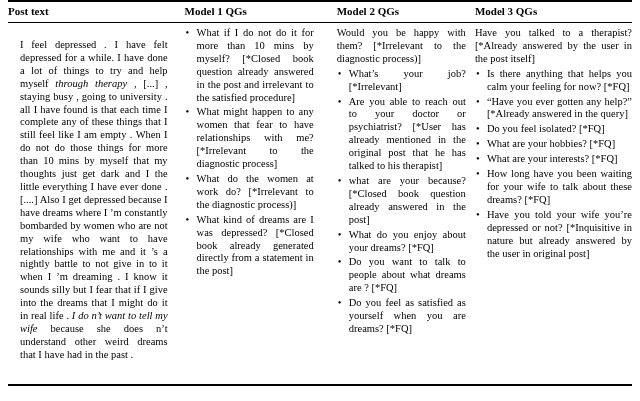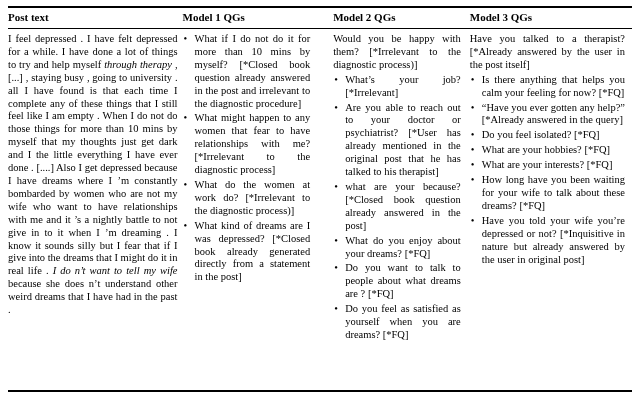--- a/index.html
+++ b/index.html
@@ -11,21 +11,21 @@
     font-family: "Liberation Serif", serif;
   }
   .sheet {
     position: relative;
     width: 640px; height: 401px;
     overflow: hidden;
     background: #ffffff;
   }
   .table-wrap {
     position: absolute;
-    left: 8px; top: 6px;
+    left: 8px; top: 0;
     width: 624px;
   }
   .rule-heavy { height: 0; border-top: 2px solid #000; }
   .rule-light { height: 0; border-top: 1px solid #000; }
   .header-row { display: flex; padding: 3px 0 4px 0; }
   .header-row .cell {
     font-weight: bold;
     font-size: 11px;
     line-height: 13px;
   }
@@ -33,23 +33,23 @@
     display: flex;
     height: 361px;
     overflow: hidden;
     padding-top: 4px;
     font-size: 10.5px;
     line-height: 1.23;
   }
   .c1 { width: 178px; margin-right: 5px; }
   .c2 { width: 134px; margin-right: 23px; }
   .c3 { width: 134px; margin-right: 9px; }
-  .c4 { width: 163px; margin-right: 7px; }
+  .c4 { width: 163px; margin-right: 0; }
   .post {
-    margin: 0;
+    margin: 12px;
     text-align: justify;
     overflow-wrap: break-word;
   }
   .seg-italic { font-style: italic; }
   .qg {
     position: relative;
     margin: 0 0 2px 0;
     padding-left: 12px;
     text-align: justify;
     overflow-wrap: break-word;
@@ -81,21 +81,21 @@
     <div class="body-row">
 
       <div class="c1">
         <p class="post"><span>I feel depressed . I have felt depressed for a while. I have done a lot of things to try and help myself </span><span class="seg-italic">through therapy</span><span> , [...] , staying busy , going to university . all I have found is that each time I complete any of these things that I still feel like I am empty . When I do not do those things for more than 10 mins by myself that my thoughts just get dark and I the little everything I have ever done . [....] Also I get depressed because I have dreams where I ’m constantly bombarded by women who are not my wife who want to have relationships with me and it ’s a nightly battle to not give in to it when I ’m dreaming . I know it sounds silly but I fear that if I give into the dreams that I might do it in real life . </span><span class="seg-italic">I do n’t want to tell my wife</span><span> because she does n’t understand other weird dreams that I have had in the past .</span></p>
       </div>
 
       <div class="c2">
         <div class="qg">
           <span class="bullet">•</span>
           <span class="q">What if I do not do it for more than 10 mins by myself?</span>
-          <span class="note">[*Closed book question already answered in the post and irrelevant to the diagnostic procedure]</span>
+          <span class="note">[*Closed book question already answered in the post and irrelevant to the satisfied procedure]</span>
         </div>
         <div class="qg">
           <span class="bullet">•</span>
           <span class="q">What might happen to any women that fear to have relationships with me?</span>
           <span class="note">[*Irrelevant to the diagnostic process]</span>
         </div>
         <div class="qg">
           <span class="bullet">•</span>
           <span class="q">What do the women at work do?</span>
           <span class="note">[*Irrelevant to the diagnostic process)]</span>

